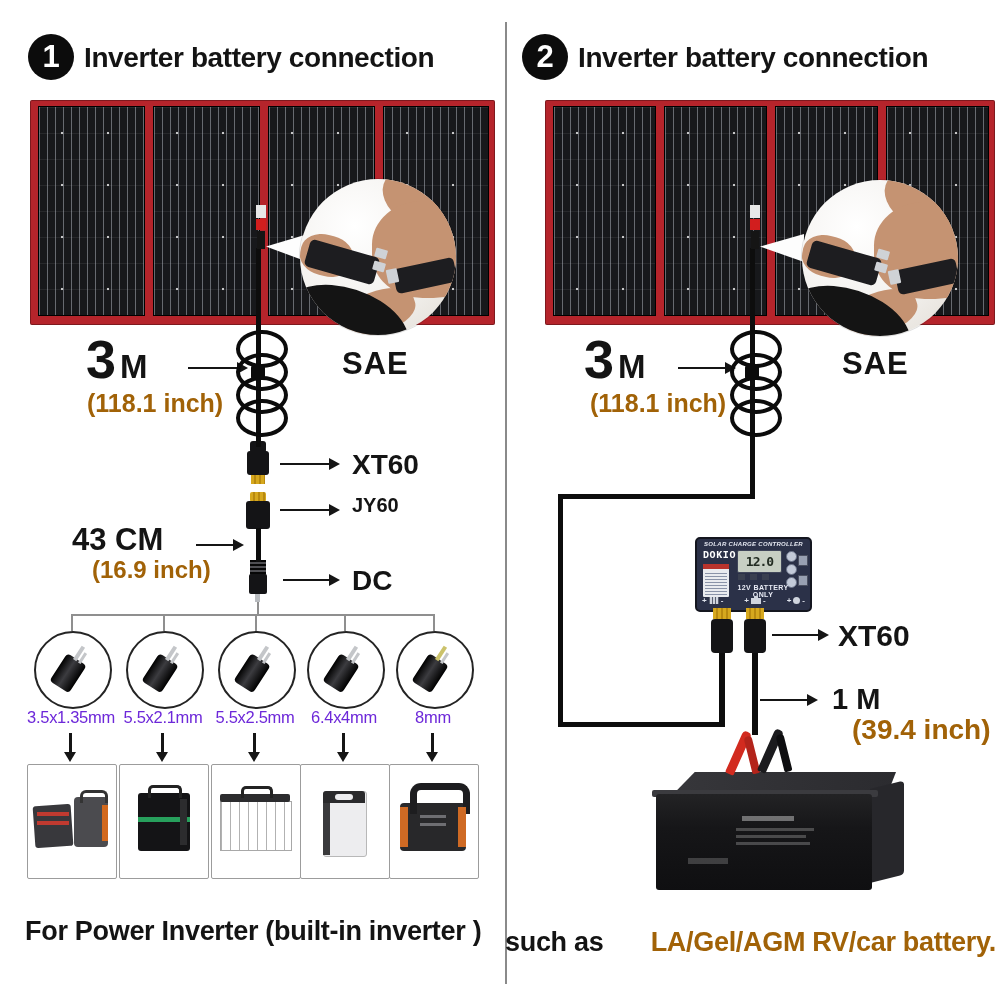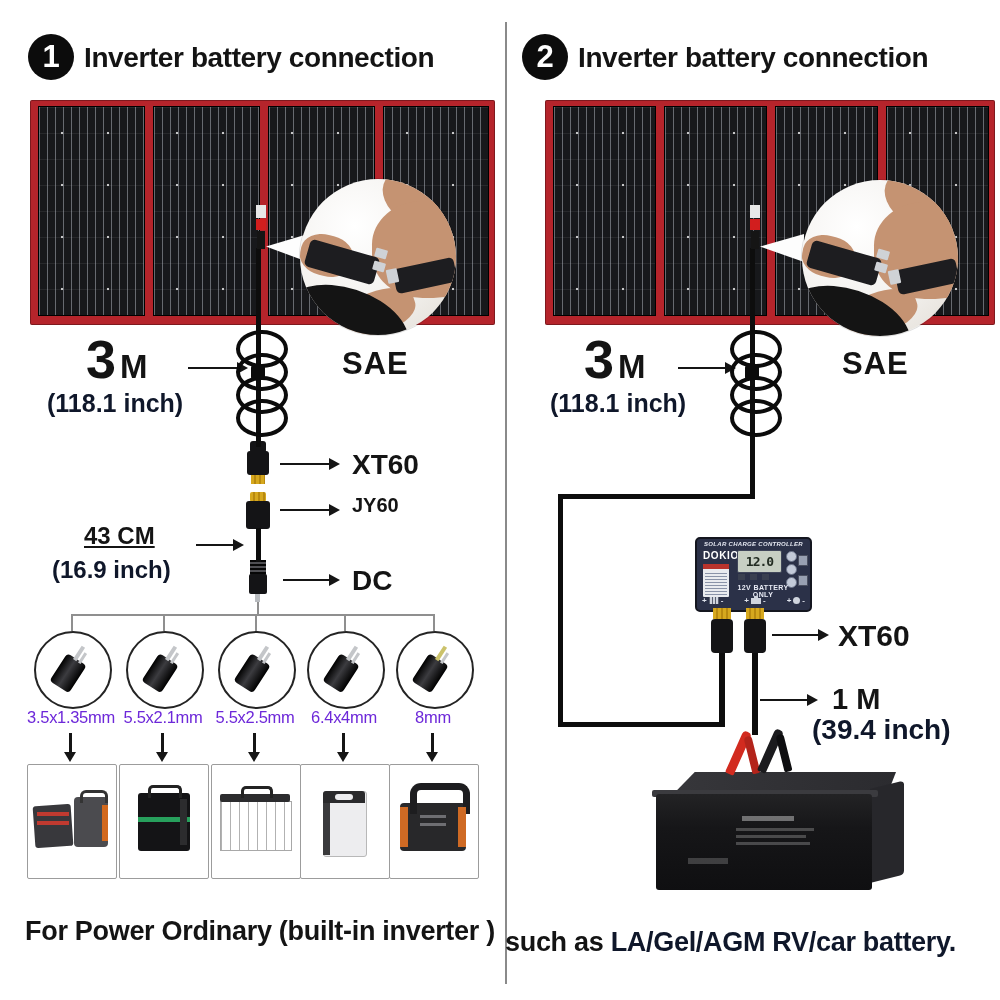--- a/index.html
+++ b/index.html
@@ -1,20 +1,20 @@
 <!DOCTYPE html>
 <html><head>
 <meta charset="utf-8">
 <style>
   html,body{margin:0;padding:0;background:#fff;}
   .page{position:relative;width:1000px;height:1000px;background:#fff;overflow:hidden;
         font-family:"Liberation Sans",sans-serif;color:#141414;}
   .abs{position:absolute;}
   .b{font-weight:bold;}
-  .red{color:#0f172a;}
+  .red{color:#a16207;margin-left:40px;}
 
   
   .badge{position:absolute;width:46px;height:46px;border-radius:50%;background:#0c0c0c;
          color:#fff;display:flex;align-items:center;justify-content:center;
          font-size:31px;font-weight:bold;}
   .title{position:absolute;font-size:28px;font-weight:bold;letter-spacing:-0.4px;}
 
   .divider{position:absolute;left:505px;top:22px;width:2px;height:962px;background:#8a8a8a;}
 
   
@@ -77,21 +77,21 @@
         border:1.5px solid #9c9c9c;border-radius:2px;overflow:hidden;}
   .pbox div{position:absolute;}
 
   .footer{position:absolute;font-size:27px;font-weight:bold;letter-spacing:-0.3px;}
 
   
   .controller{position:absolute;left:695px;top:537px;width:113px;height:71px;background:#2b3148;
               border:2px solid #14161f;border-radius:5px;z-index:3;}
   .ctl-header{position:absolute;top:2px;left:0;width:100%;text-align:center;font-size:6px;
               font-style:italic;font-weight:bold;color:#e6e9f2;letter-spacing:0.3px;}
-  .ctl-brand{position:absolute;left:6px;top:11px;font-size:10px;font-weight:bold;color:#fff;letter-spacing:0.6px;}
+  .ctl-brand{position:absolute;left:6px;top:11px;font-size:10px;font-weight:bold;color:#fff;letter-spacing:0.6px;font-family:Liberation Mono, monospace;}
   .ctl-info{position:absolute;left:6px;top:25px;width:26px;height:33px;background:#e9ebef;border-radius:1px;}
   .ctl-info-head{position:absolute;left:0;top:0;width:100%;height:5px;background:#b9332c;}
   .ctl-info-lines{position:absolute;left:2px;right:2px;top:7px;bottom:2px;
                   background:repeating-linear-gradient(180deg,transparent 0 2px,#8a93a8 2px 3px);}
   .lcd{position:absolute;left:40px;top:11px;width:43px;height:21px;background:#c7cfc3;
        border:1px solid #40465a;border-radius:2px;display:flex;align-items:center;justify-content:center;
        font-family:"DejaVu Sans Mono",monospace;font-size:13px;font-weight:bold;color:#222c22;letter-spacing:-1px;}
   .lcd-icons{position:absolute;left:41px;top:35px;width:42px;height:6px;display:flex;gap:5px;}
   .lcd-icons div{width:7px;height:6px;background:#3a4050;}
   .cbtn{position:absolute;left:89px;width:9px;height:9px;border-radius:50%;background:#c3cad9;border:1px solid #6b7389;}
@@ -176,21 +176,21 @@
   <div class="abs gold" style="left:251px;top:475px;width:14px;height:9px;"></div>
   <div class="arr" style="left:280px;top:463px;width:58px;"></div>
   <div class="abs b" style="left:352px;top:449px;font-size:28px;">XT60</div>
 
   <div class="abs gold" style="left:250px;top:492px;width:16px;height:10px;border-radius:2px;"></div>
   <div class="abs blk" style="left:246px;top:501px;width:24px;height:28px;"></div>
   <div class="arr" style="left:280px;top:509px;width:58px;"></div>
   <div class="abs b" style="left:352px;top:494px;font-size:20px;">JY60</div>
 
   <div class="wire" style="left:256px;top:528px;width:5px;height:34px;"></div>
-  <div class="abs b" style="left:84px;top:522px;font-size:24px;text-decoration:underline;">43 CM</div>
+  <div class="abs b" style="left:72px;top:522px;font-size:31px;">43 CM</div>
   <div class="arr" style="left:196px;top:544px;width:46px;"></div>
   <div class="abs b red" style="left:52px;top:556px;font-size:24px;">(16.9 inch)</div>
 
   <div class="abs" style="left:250px;top:560px;width:16px;height:15px;background:repeating-linear-gradient(180deg,#060606 0 2px,#4e4e52 2px 4px);"></div>
   <div class="abs blk" style="left:249px;top:574px;width:18px;height:20px;border-radius:2px;"></div>
   <div class="abs" style="left:255px;top:594px;width:5px;height:8px;background:#b9bcc0;"></div>
   <div class="arr" style="left:283px;top:579px;width:55px;"></div>
   <div class="abs b" style="left:352px;top:565px;font-size:28px;">DC</div>
 
   <div class="tree" style="left:257px;top:602px;width:1.5px;height:12px;"></div>
@@ -276,21 +276,21 @@
   </div>
   <div class="pbox" style="left:389px;">
     <div style="left:10px;top:38px;width:66px;height:48px;background:#28282a;border-radius:4px;"></div>
     <div style="left:20px;top:18px;width:46px;height:24px;border:7px solid #1d1d1f;border-bottom:none;border-radius:11px 11px 0 0;"></div>
     <div style="left:10px;top:42px;width:8px;height:40px;background:#cf6a24;"></div>
     <div style="left:68px;top:42px;width:8px;height:40px;background:#cf6a24;"></div>
     <div style="left:30px;top:50px;width:26px;height:3px;background:#6e6e72;"></div>
     <div style="left:30px;top:58px;width:26px;height:3px;background:#6e6e72;"></div>
   </div>
 
-  <div class="footer" style="left:25px;top:916px;">For Power Ordinary (built-in inverter )</div>
+  <div class="footer" style="left:25px;top:916px;">For Power Inverter (built-in inverter )</div>
 
   <div class="badge" style="left:522px;top:34px;">
     <span>2</span>
   </div>
   <div class="title" style="left:578px;top:42px;">Inverter battery connection</div>
 
   <div class="panel" style="left:545px;top:100px;width:450px;height:225px;">
     <div class="cell" style="left:8px;width:101px;"></div>
     <div class="cell" style="left:119px;width:101px;"></div>
     <div class="cell" style="left:230px;width:101px;"></div>

